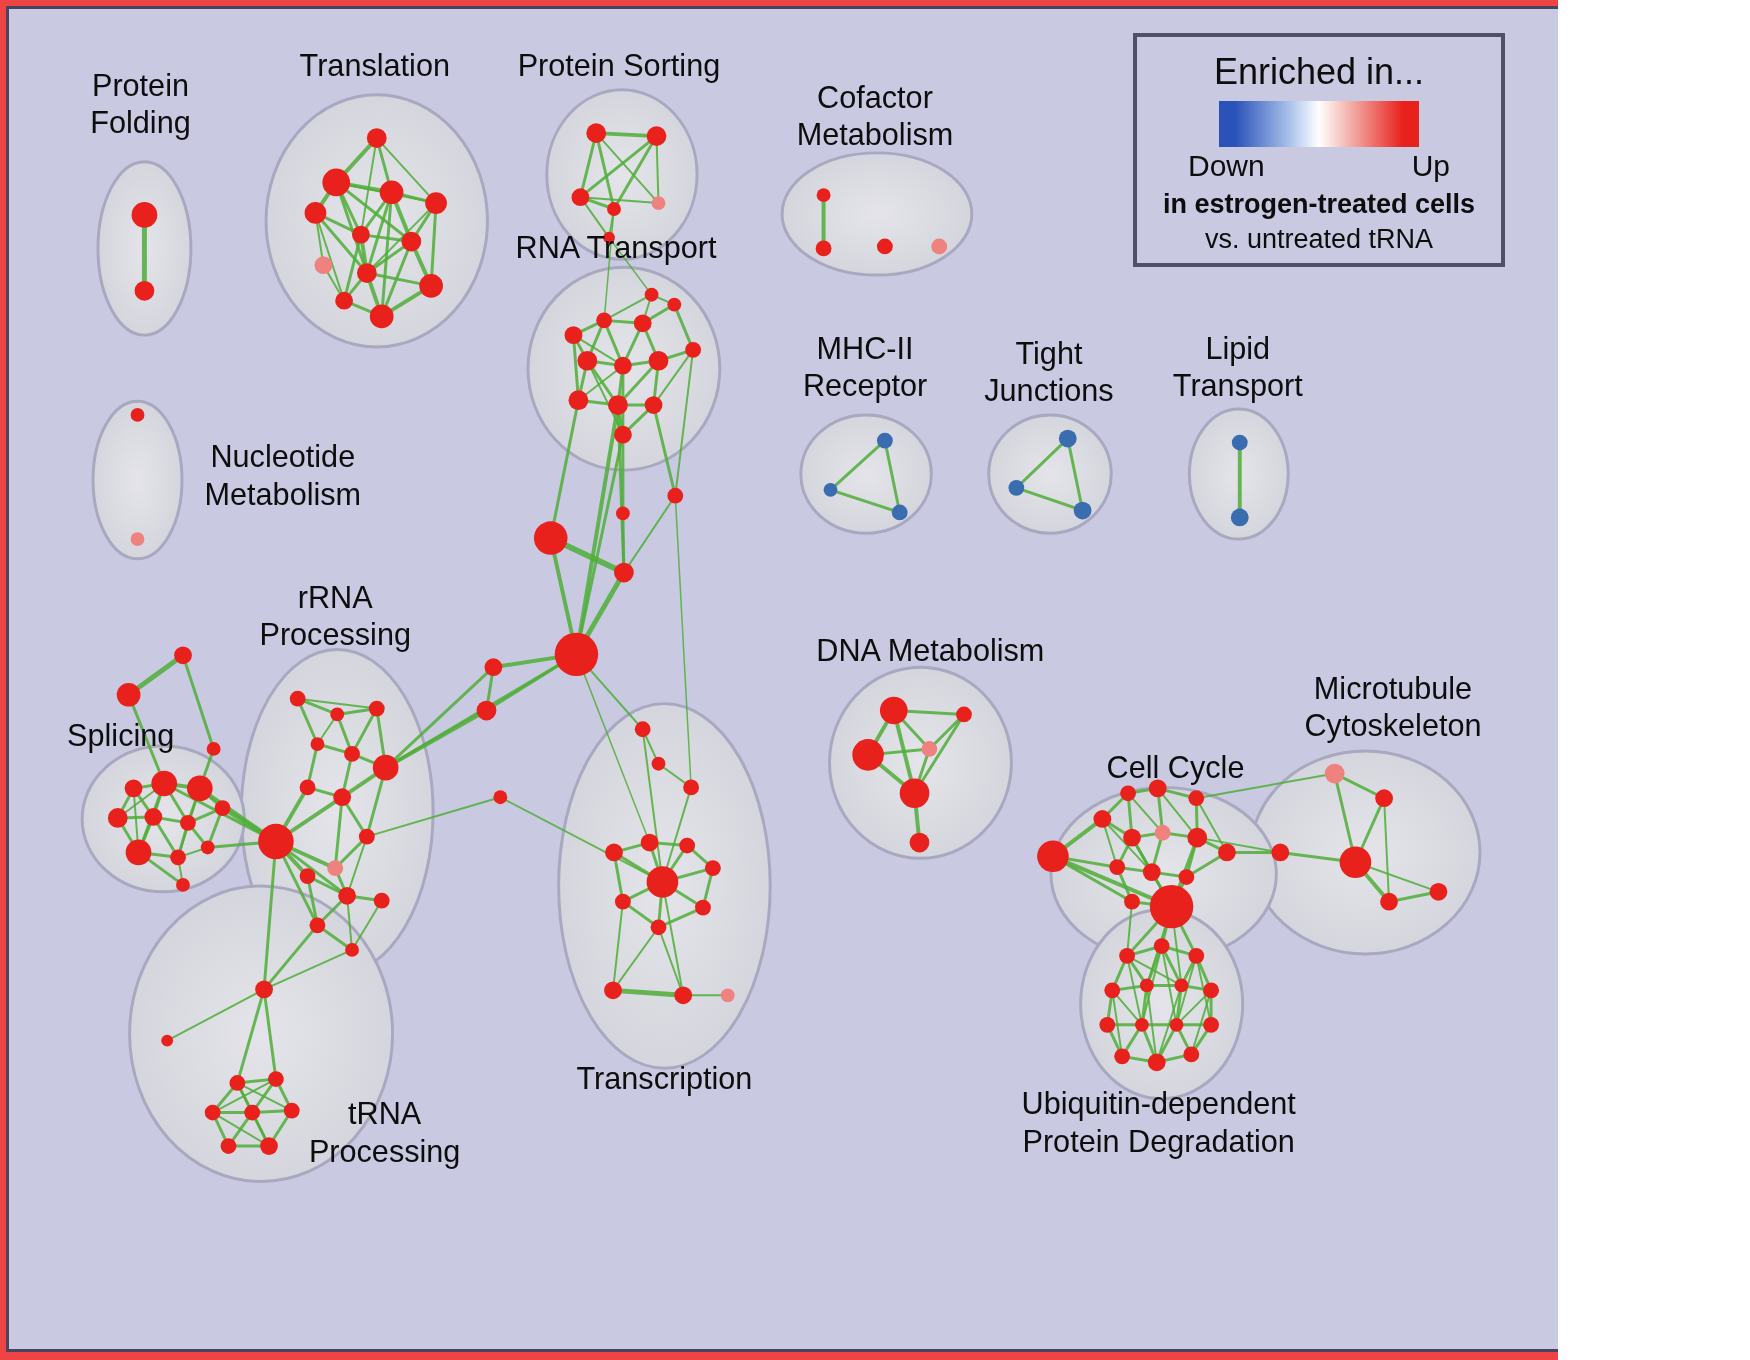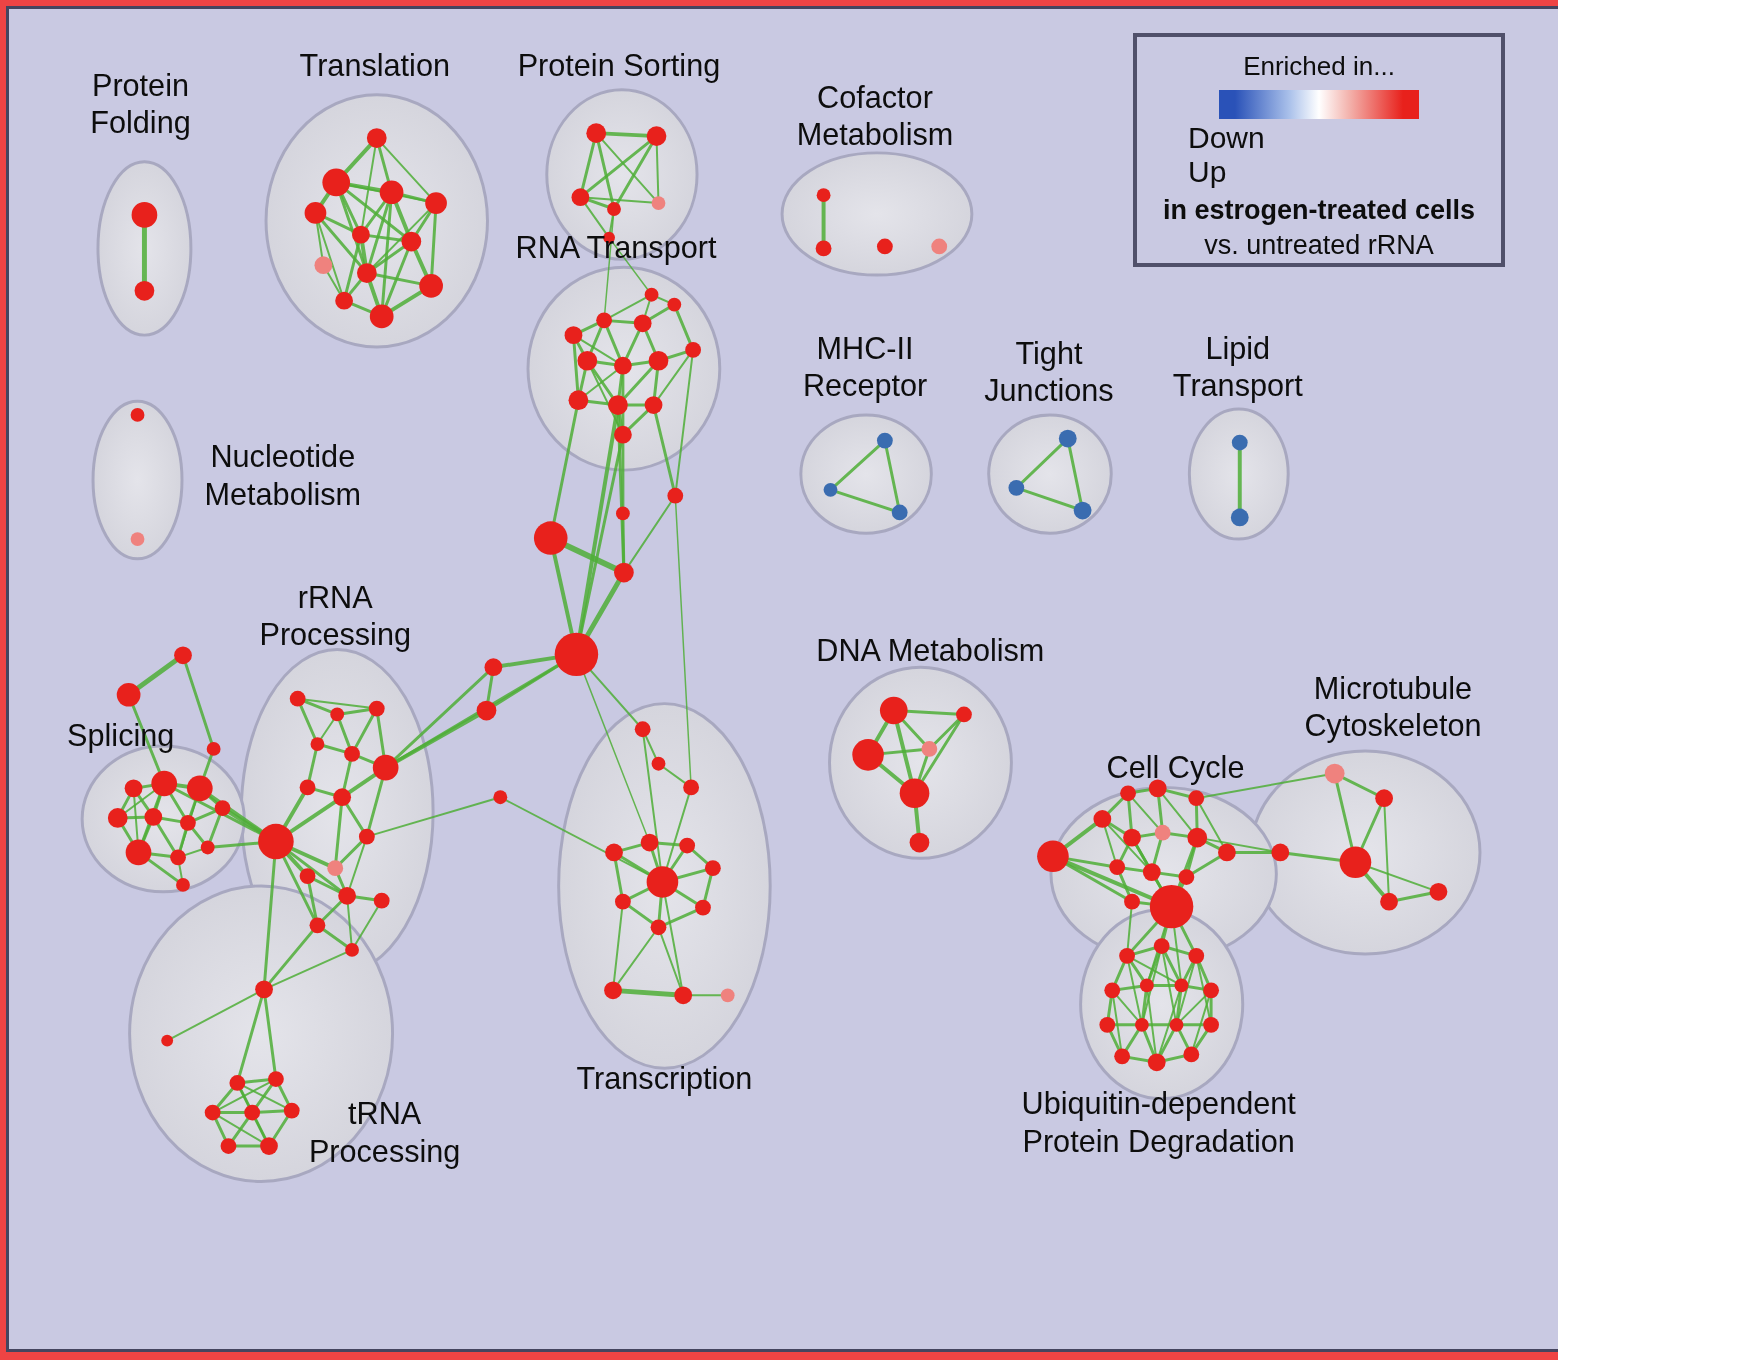--- a/index.html
+++ b/index.html
@@ -5,24 +5,24 @@
   html,body{margin:0;padding:0;background:#ffffff;}
   #stage{position:relative;width:1558px;height:1360px;background:#ef4444;overflow:hidden;}
   #frame{position:absolute;left:6px;top:6px;width:1736px;height:1346px;box-sizing:border-box;
          border:3px solid #45455f;background:#c9c9e2;}
   #map-svg{position:absolute;left:0;top:0;width:100%;height:100%;}
   .cluster-label{font-family:"Liberation Sans",sans-serif;font-size:31px;fill:#0d0d0d;}
   
   #legend{position:absolute;left:1124px;top:24px;width:372px;height:234px;box-sizing:border-box;
           border:4px solid #50506a;display:flex;flex-direction:column;align-items:center;
           font-family:"Liberation Sans",sans-serif;color:#0d0d0d;}
-  #legend .title{font-size:26px;margin-top:14px;}
+  #legend .title{font-size:36px;margin-top:14px;}
   #legend .grad{width:200px;height:46px;margin-top:8px;
         background:linear-gradient(90deg,#2a52b8 0%,#2a52b8 8%,#a9c0ea 35%,#ffffff 50%,#f3b3ad 65%,#e8211c 92%,#e8211c 100%);}
-  #legend .minmax{width:262px;display:flex;justify-content:space-between;font-size:30px;margin-top:2px;flex-direction:column;}
+  #legend .minmax{width:262px;display:flex;justify-content:space-between;font-size:30px;margin-top:2px;}
   #legend .sub{font-size:27px;line-height:35px;}
   #legend .sub.first{margin-top:4px;font-weight:bold;}
 </style>
 </head>
 <body>
 
 <div id="stage">
   <div id="frame">
     <svg id="map-svg" viewBox="0 0 1750 1360" preserveAspectRatio="none">
         <defs>
@@ -542,16 +542,16 @@
       </svg>
 
     <div id="legend">
       <div class="title">Enriched in...</div>
       <div class="grad"></div>
       <div class="minmax">
         <span>Down</span>
         <span>Up</span>
       </div>
       <div class="sub first">in estrogen-treated cells</div>
-      <div class="sub">vs. untreated rRNA</div>
+      <div class="sub">vs. untreated tRNA</div>
     </div>
   </div>
 </div>
 
 </body></html>

